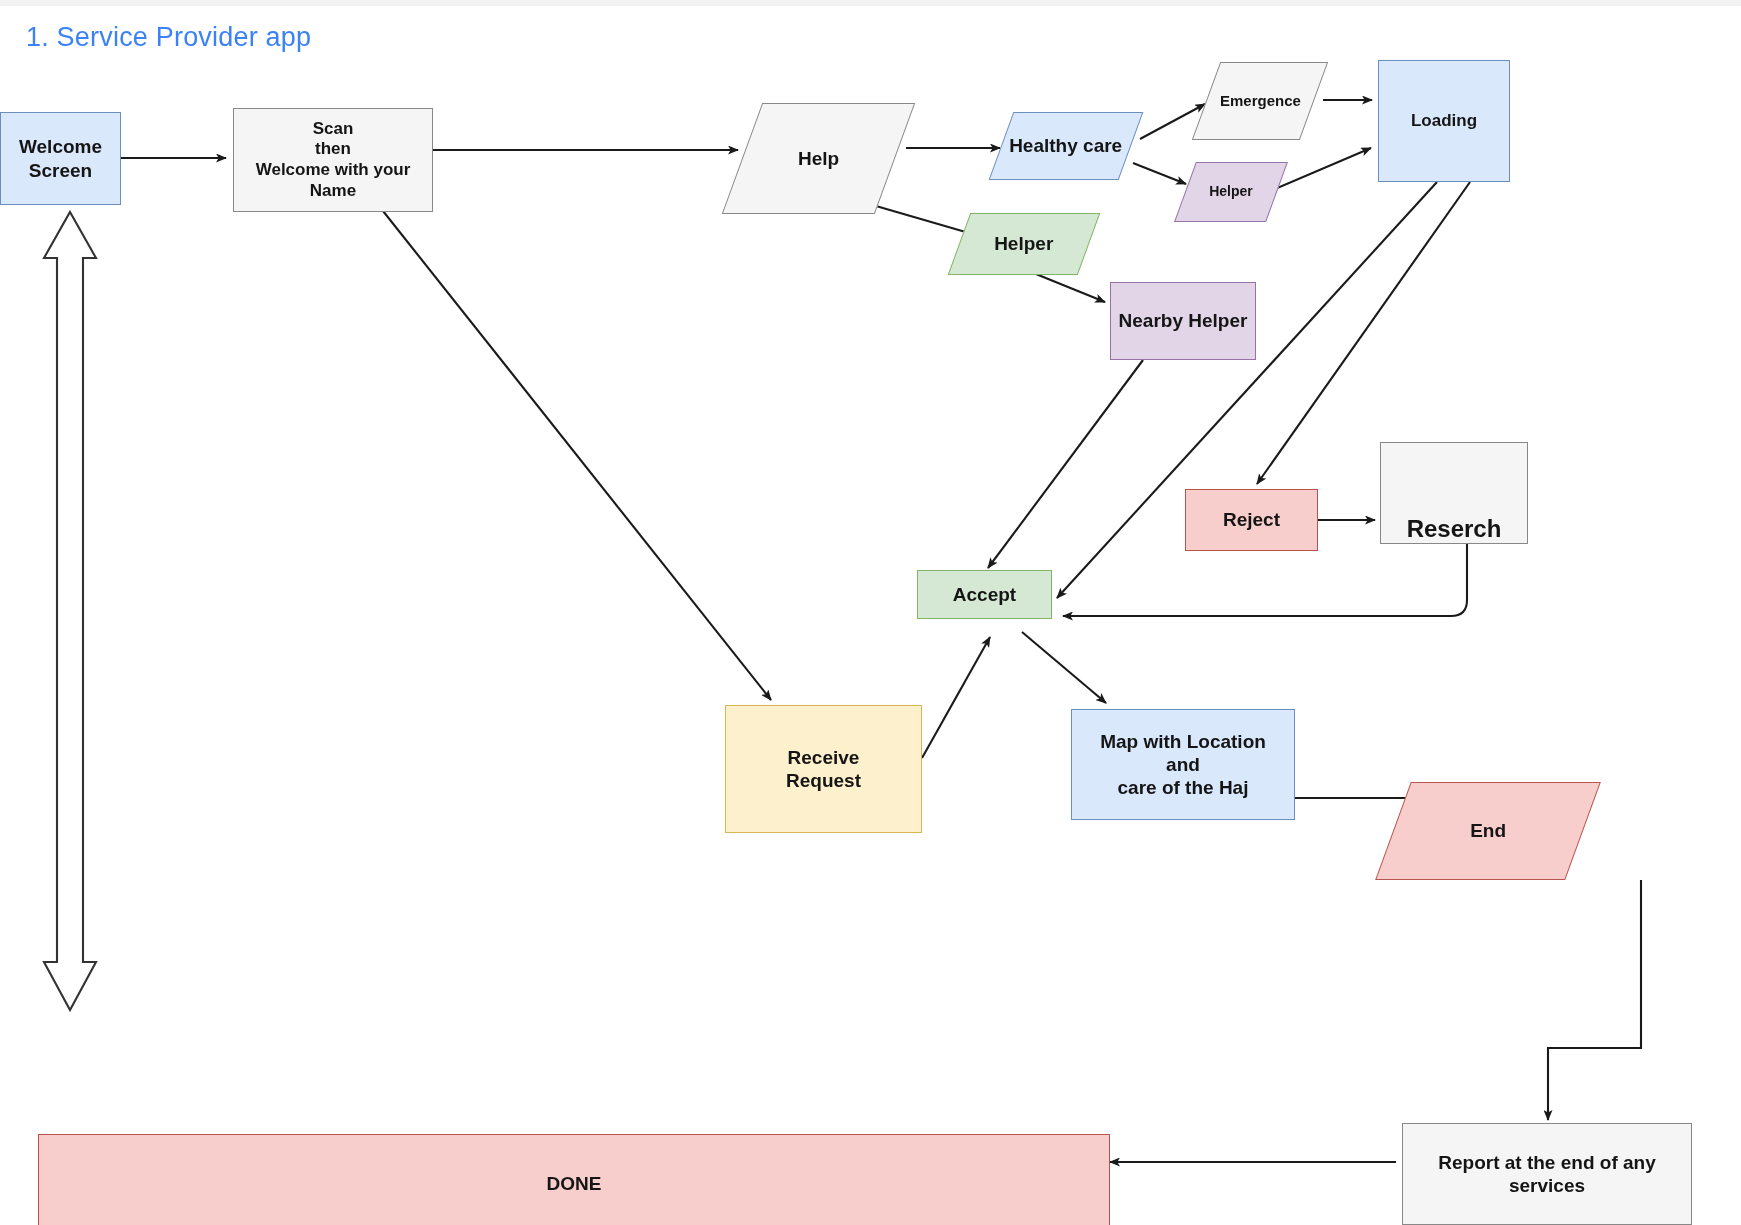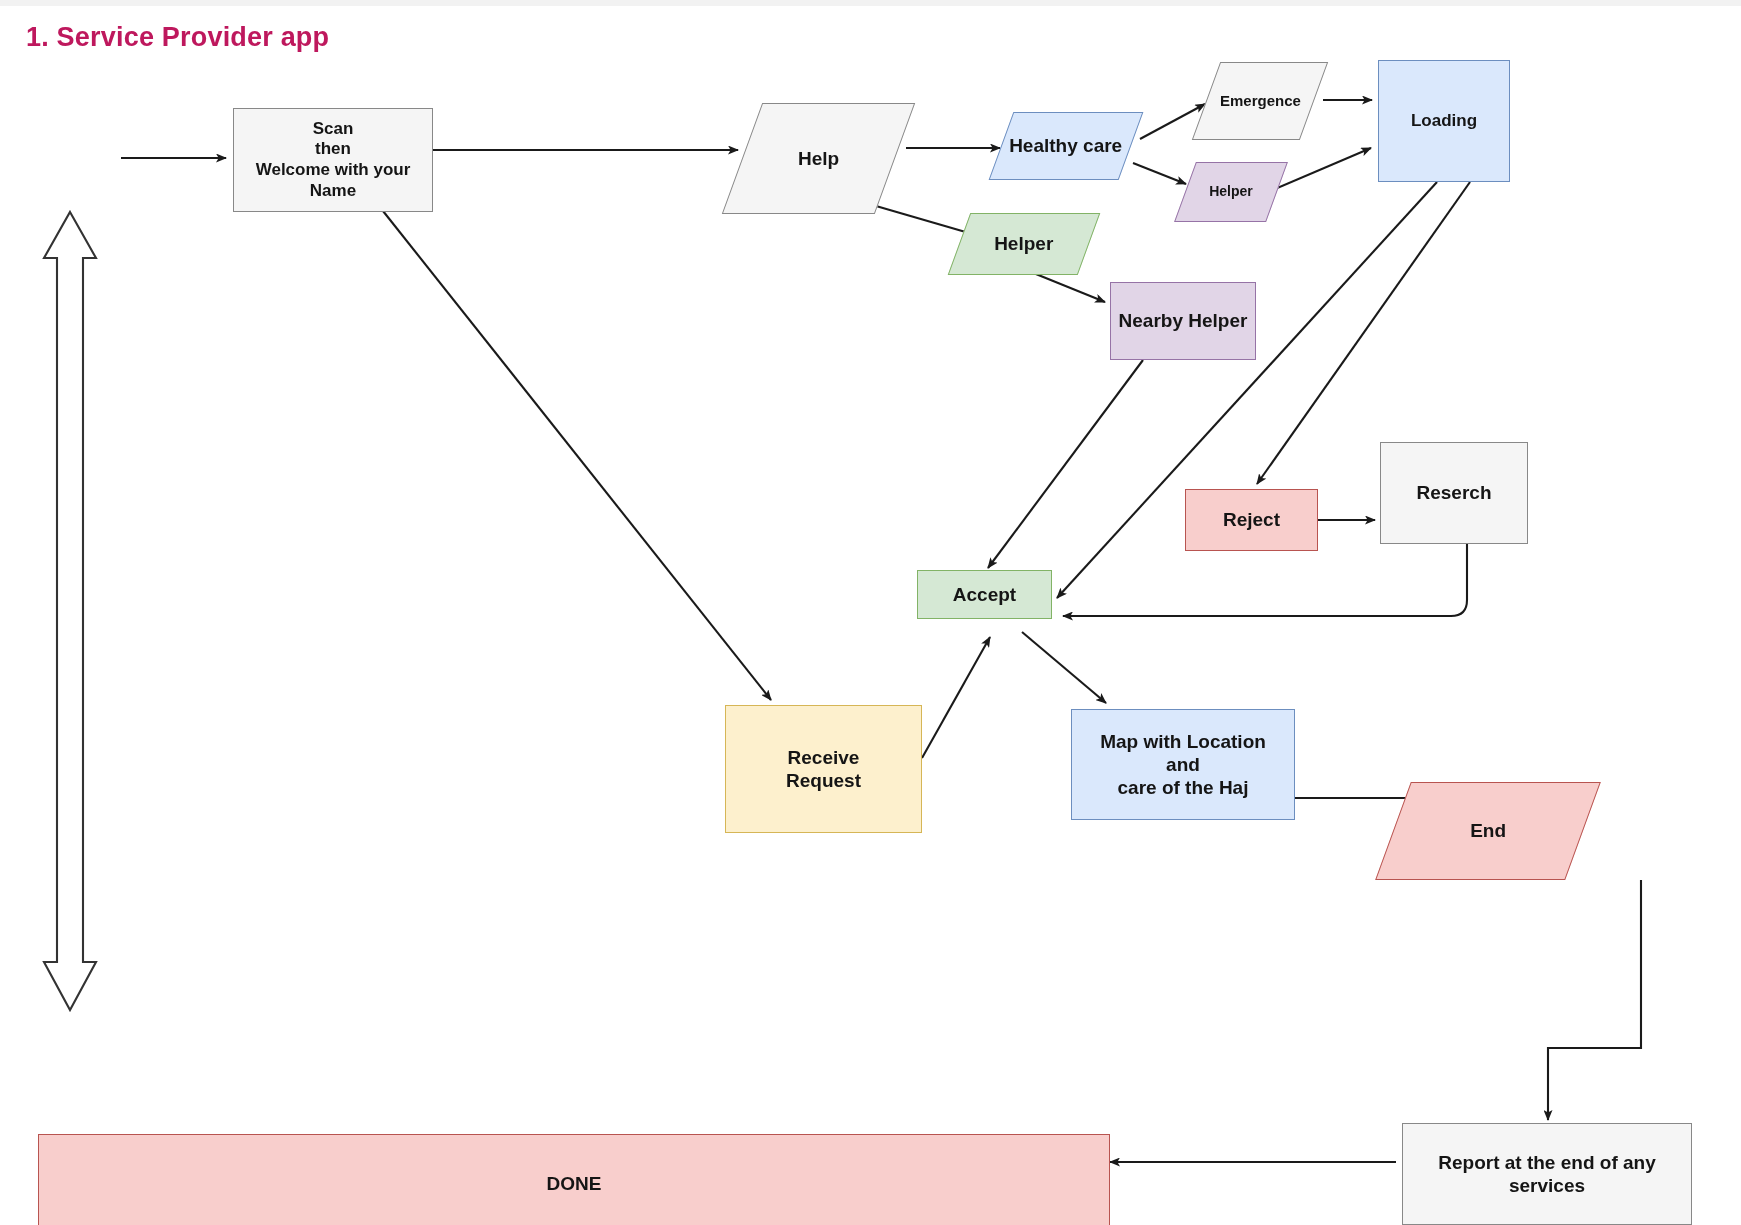--- a/index.html
+++ b/index.html
@@ -1,20 +1,20 @@
 <!DOCTYPE html>
 <html><head>
 <meta charset="utf-8">
 <title>Service Provider app flowchart</title>
 <style>
   html,body{margin:0;padding:0;background:#ffffff;}
   body{font-family:"Liberation Sans","DejaVu Sans",sans-serif;}
   #canvas{position:relative;width:1741px;height:1225px;background:#ffffff;overflow:hidden;}
   #topstrip{position:absolute;left:0;top:0;width:1741px;height:6px;background:#f2f2f2;}
-  #title{position:absolute;left:26px;top:22px;font-size:27px;font-weight:bold;color:#be185d;letter-spacing:.2px;}
+  #title{position:absolute;left:26px;top:22px;font-size:27px;font-weight:normal;color:#3b82f6;letter-spacing:.2px;}
   svg#edges{position:absolute;left:0;top:0;width:1741px;height:1225px;pointer-events:none;}
   .node{position:absolute;box-sizing:border-box;display:flex;align-items:center;justify-content:center;text-align:center;font-weight:bold;color:#151515;line-height:1.22;}
   .rect{border:1.6px solid #888;background:#f5f5f5;}
   .para{border:1.6px solid #888;background:#f5f5f5;transform:skewX(-20deg);}
   .para > span{display:block;transform:skewX(20deg);}
   .blue{background:#dae8fc;border-color:#6c8ebf;}
   .green{background:#d5e8d4;border-color:#82b366;}
   .purple{background:#e1d5e7;border-color:#9673a6;}
   .red{background:#f8cecc;border-color:#b85450;}
   .yellow2{background:#fdf0cd;border-color:#d6b656;}
@@ -80,20 +80,26 @@
       <path d="M1641,880 L1641,1048 L1548,1048 L1548,1120" marker-end="url(#ah)"></path>
 
       <path d="M1396,1162 L1110,1162" marker-end="url(#ah)"></path>
     </g>
 
     <g stroke="#333" stroke-width="2.1" fill="#ffffff">
       <path d="M70,212 L96,258 L83,258 L83,962 L96,962 L70,1010 L44,962 L57,962 L57,258 L44,258 Z"></path>
     </g>
   </svg>
 
+  <div class="node rect blue" style="left:0px;top:112px;width:121px;height:93px;font-size:19px;">
+    <div>
+      <span>Welcome</span><br>
+      <span>Screen</span>
+    </div>
+  </div>
 
   <div class="node rect grey" style="left:233px;top:108px;width:200px;height:104px;font-size:17px;">
     <div>
       <span>Scan</span><br>
       <span>then</span><br>
       <span>Welcome with your</span><br>
       <span>Name</span>
     </div>
   </div>
 
@@ -122,21 +128,21 @@
   </div>
 
   <div class="node rect purple" style="left:1110px;top:282px;width:146px;height:78px;font-size:19px;">
     <span>Nearby Helper</span>
   </div>
 
   <div class="node rect red" style="left:1185px;top:489px;width:133px;height:62px;font-size:19px;">
     <span>Reject</span>
   </div>
 
-  <div class="node rect grey" style="left:1380px;top:442px;width:148px;height:102px;font-size:19px;">
+  <div class="node rect grey" style="left:1380px;top:442px;width:148px;height:102px;font-size:24px;align-items:flex-end;">
     <span>Reserch</span>
   </div>
 
   <div class="node rect green" style="left:917px;top:570px;width:135px;height:49px;font-size:19px;">
     <span>Accept</span>
   </div>
 
   <div class="node rect yellow2" style="left:725px;top:705px;width:197px;height:128px;font-size:19px;">
     <div>
       <span>Receive</span><br>

